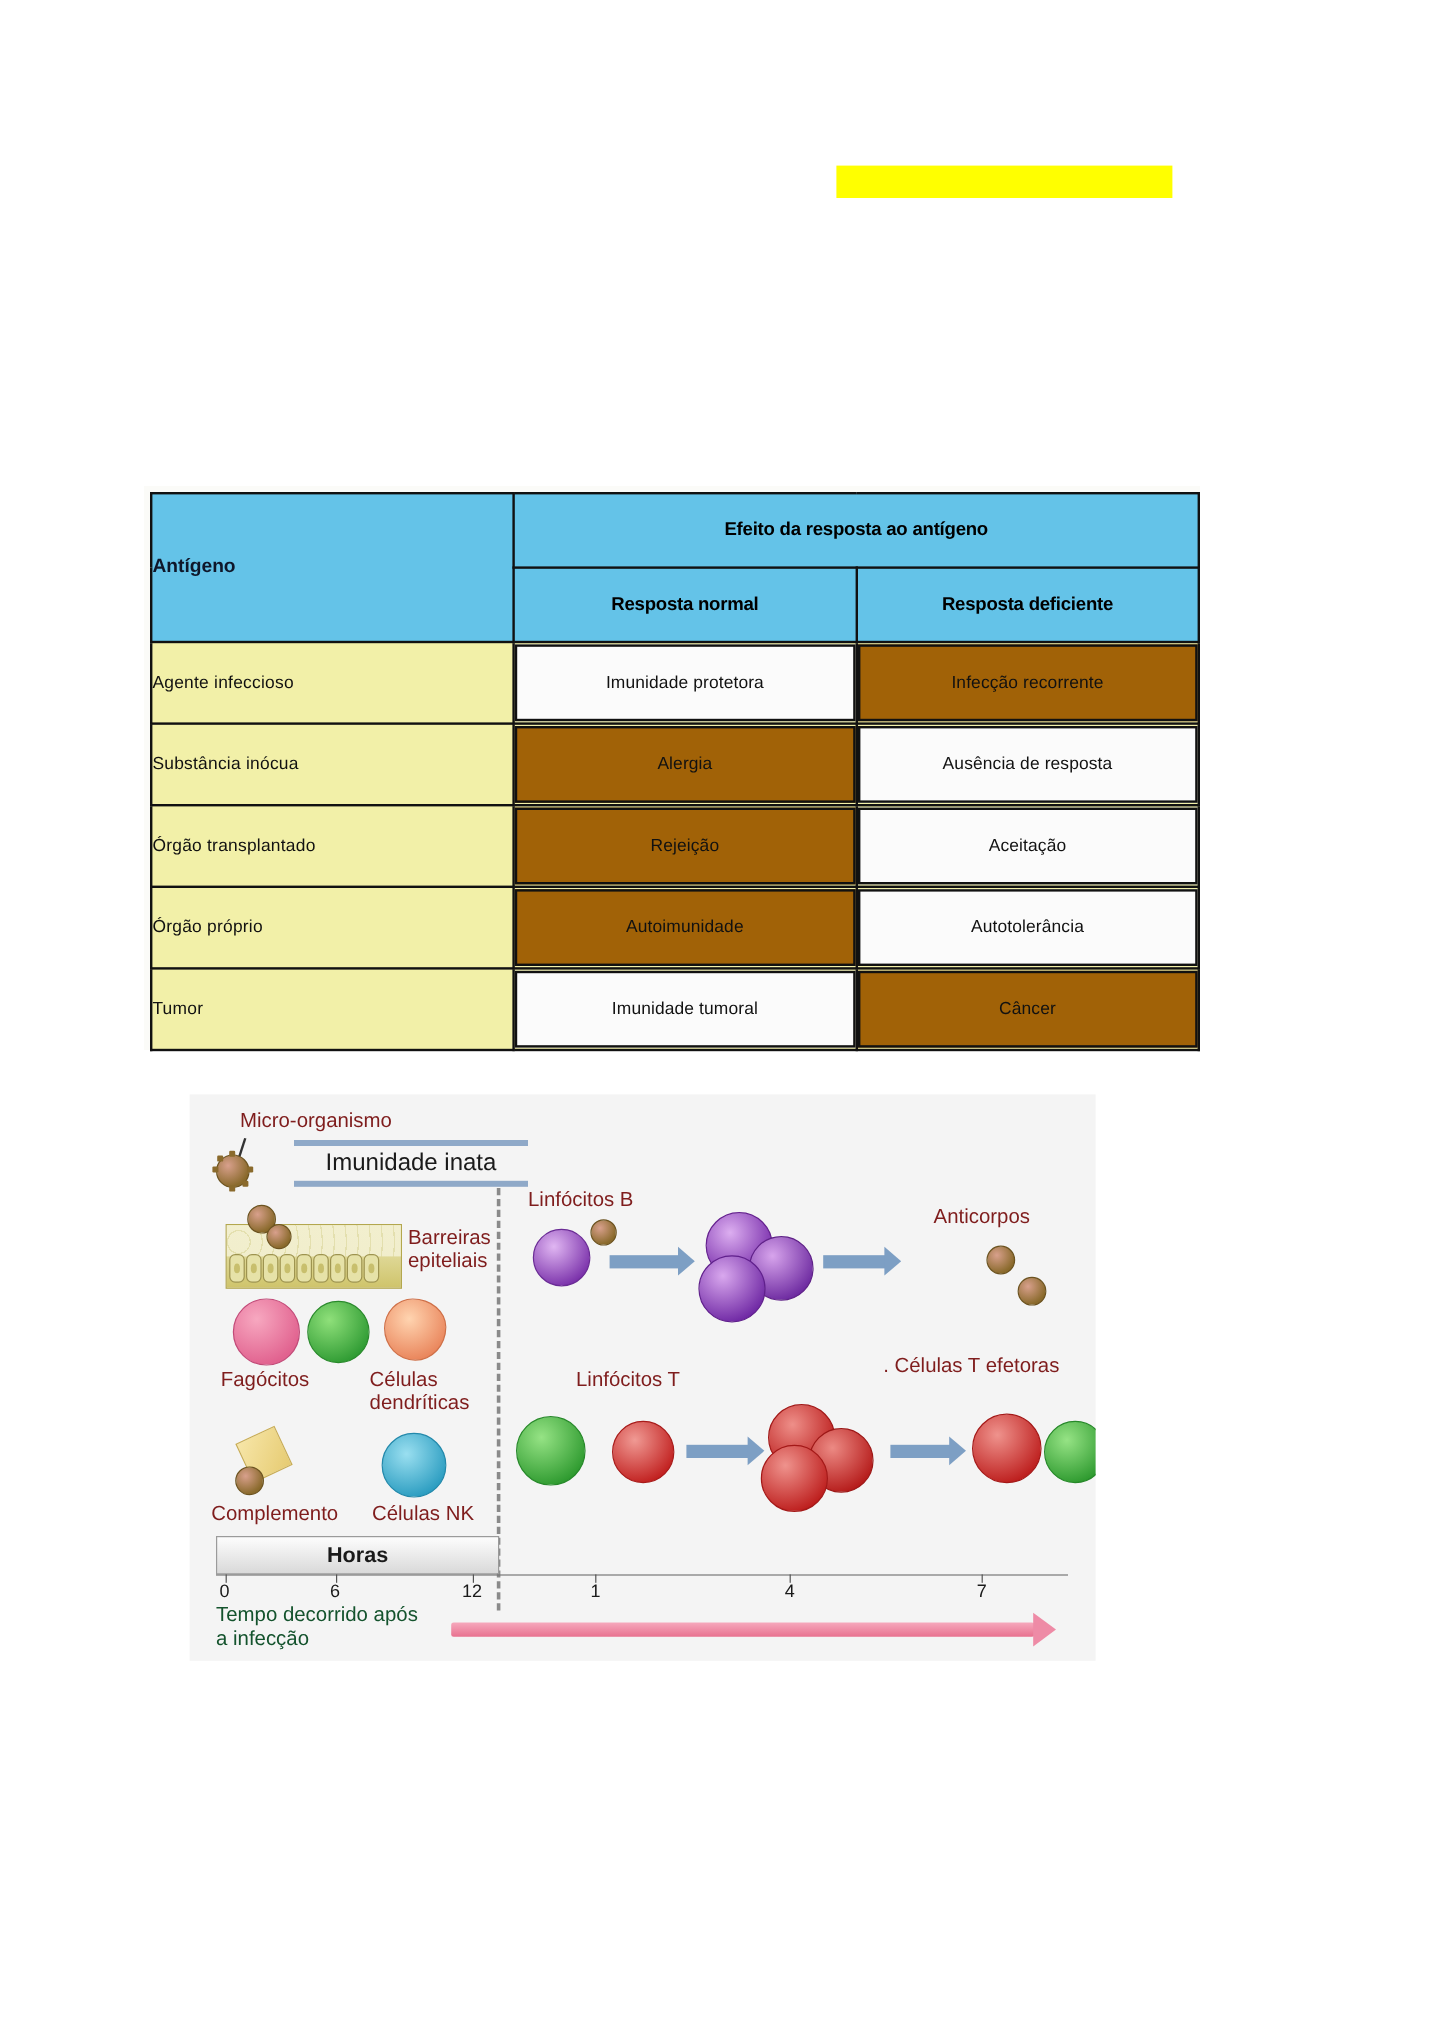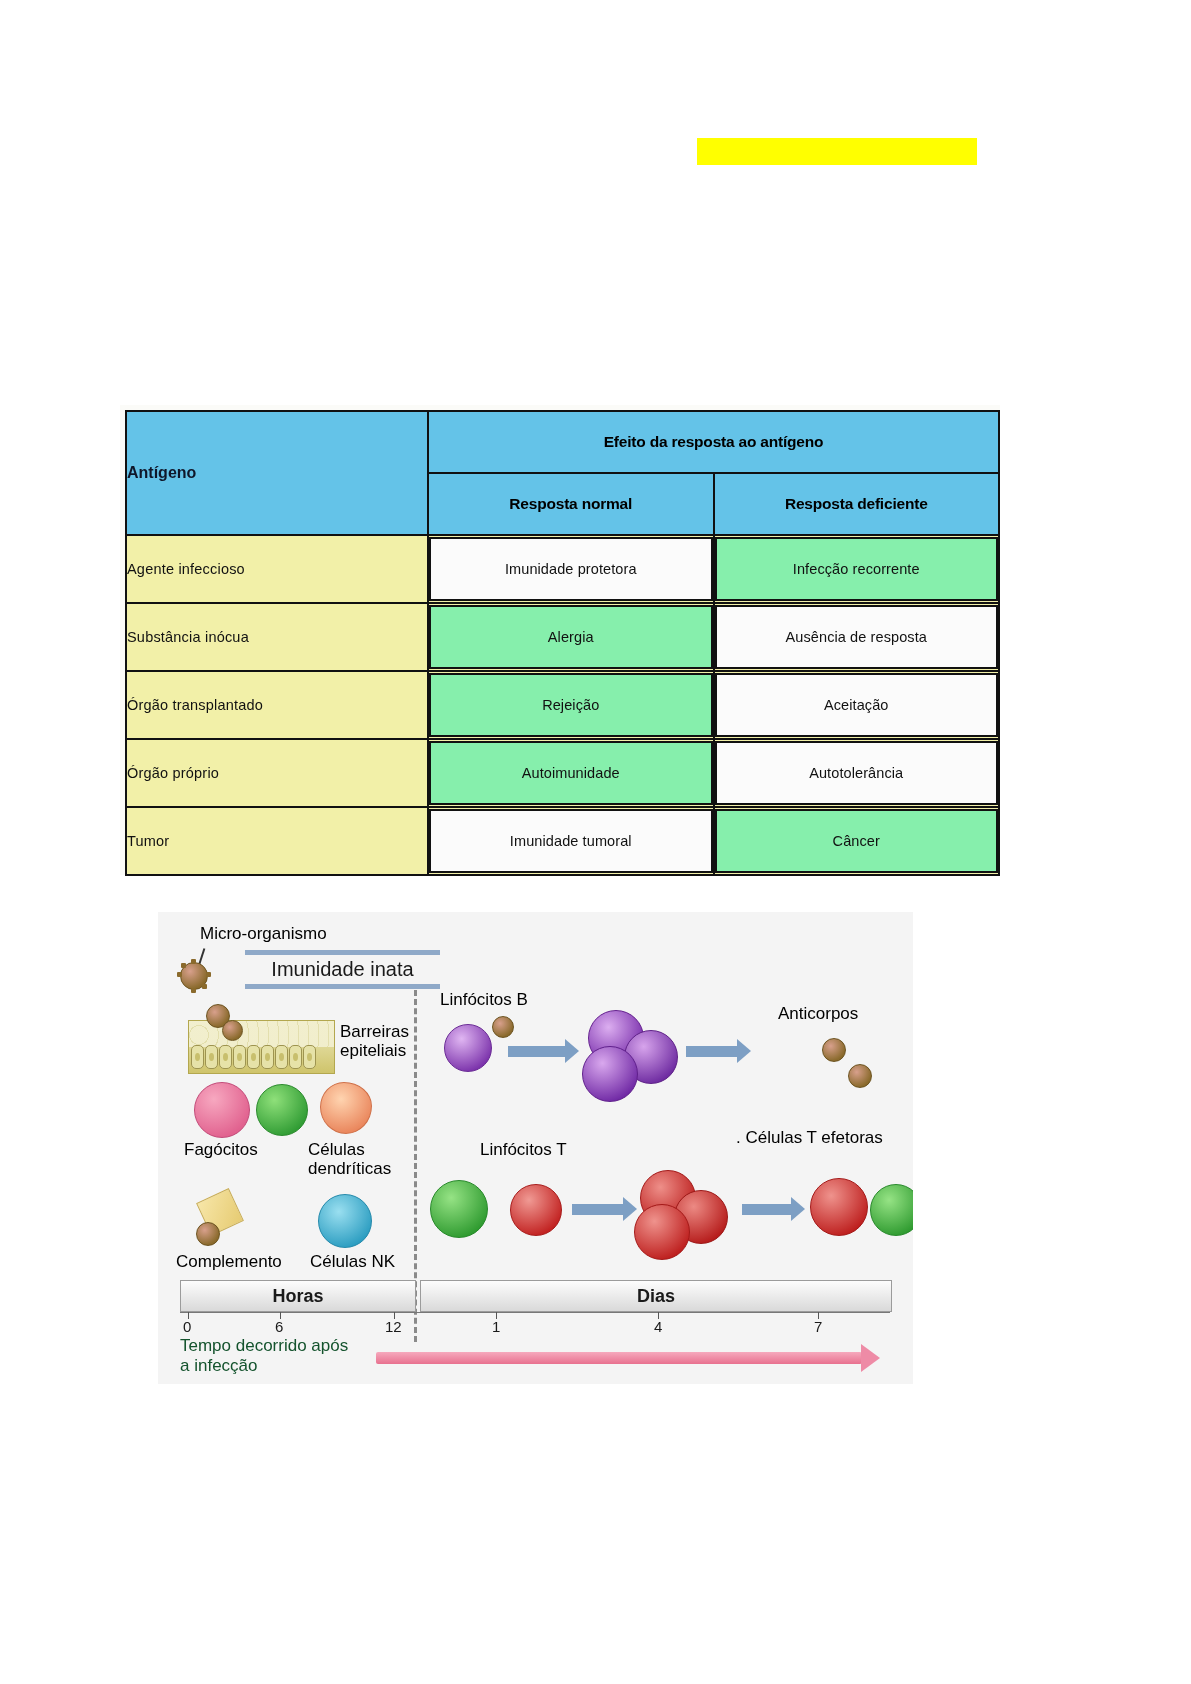--- a/index.html
+++ b/index.html
@@ -62,31 +62,31 @@
   }
   .chip{
     border:2.5px solid #111;
     height:64px;
     display:flex;align-items:center;justify-content:center;
     font-size:14.5px;color:#111;
     letter-spacing:0.1px;
     box-sizing:border-box;
   }
   .chip.white{background:#fbfbfb;}
-  .chip.red{background:#86efac;}
+  .chip.red{background:#a16207;}
 
   
   .diagram{
     position:absolute;left:158px;top:912px;width:755px;height:472px;
     background:#f4f4f4;
     overflow:hidden;
   }
   .dg-label{
     position:absolute;
-    font-size:17px;color:#000000;
+    font-size:17px;color:#7f1d1d;
     line-height:1.12;
     white-space:pre-line;
   }
   .banner{
     position:absolute;
     border-top:5px solid #8fa9c8;
     border-bottom:5px solid #8fa9c8;
     background:#f4f4f4;
     text-align:center;
     font-size:20px;color:#1a1a1a;
@@ -351,21 +351,20 @@
        background:radial-gradient(circle at 36% 30%,#ef938d,#bd1e1d 78%);border:1px solid #a41918;"></div>
 
   <div class="dg-label" style="left:578px;top:216px;">. Células T efetoras</div>
   <div class="arrow-blue" style="left:584px;top:292px;width:50px;"></div>
   <div class="cell" style="left:652px;top:266px;width:56px;height:56px;
        background:radial-gradient(circle at 36% 30%,#ef938d,#bd1e1d 78%);border:1px solid #a41918;"></div>
   <div class="cell" style="left:712px;top:272px;width:50px;height:50px;
        background:radial-gradient(circle at 36% 30%,#96e385,#2e9a2f 78%);border:1px solid #27892a;"></div>
 
   <div class="timeline-bar" style="left:22px;top:368px;width:234px;">Horas</div>
-  <div class="timeline-bar" style="left:262px;top:368px;width:470px;">Dias</div>
 
   <div class="axis-line" style="left:22px;top:400px;width:710px;"></div>
   <div class="tickmark" style="left:30px;top:400px;"></div>
   <div class="tickmark" style="left:122px;top:400px;"></div>
   <div class="tickmark" style="left:236px;top:400px;"></div>
   <div class="tickmark" style="left:338px;top:400px;"></div>
   <div class="tickmark" style="left:500px;top:400px;"></div>
   <div class="tickmark" style="left:660px;top:400px;"></div>
 
   <div class="tick" style="left:25px;top:406px;">0</div>

